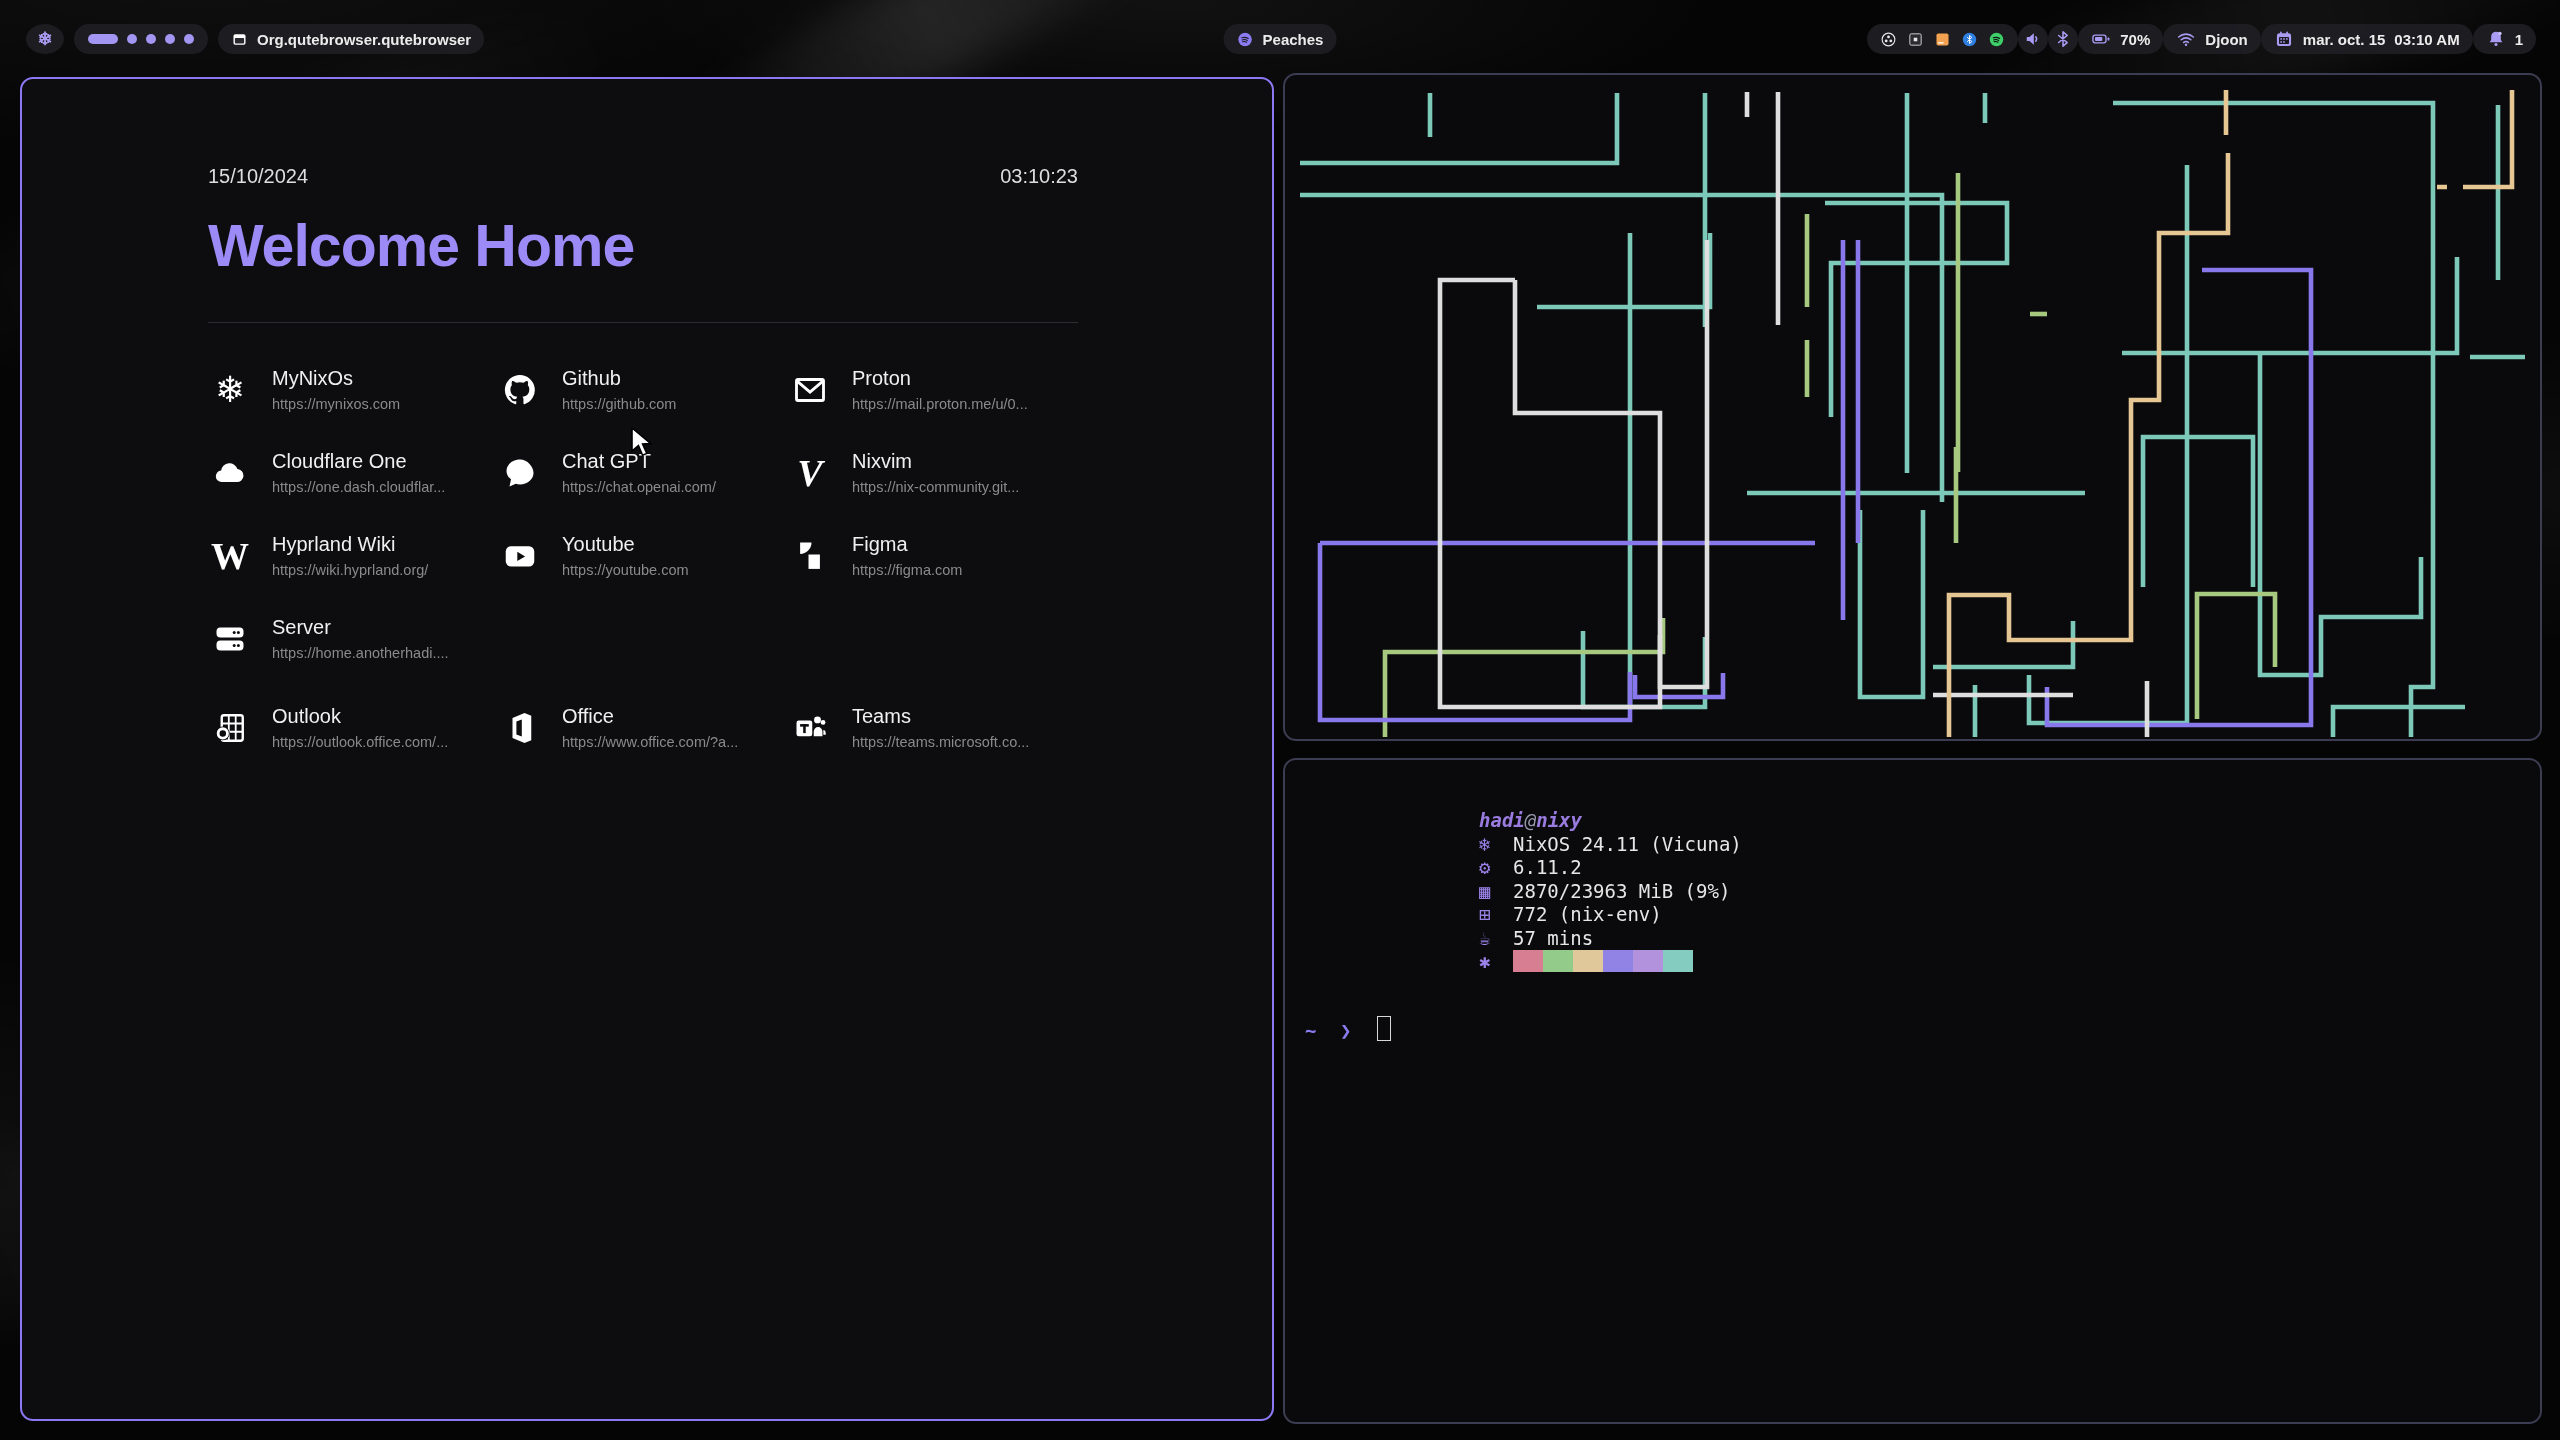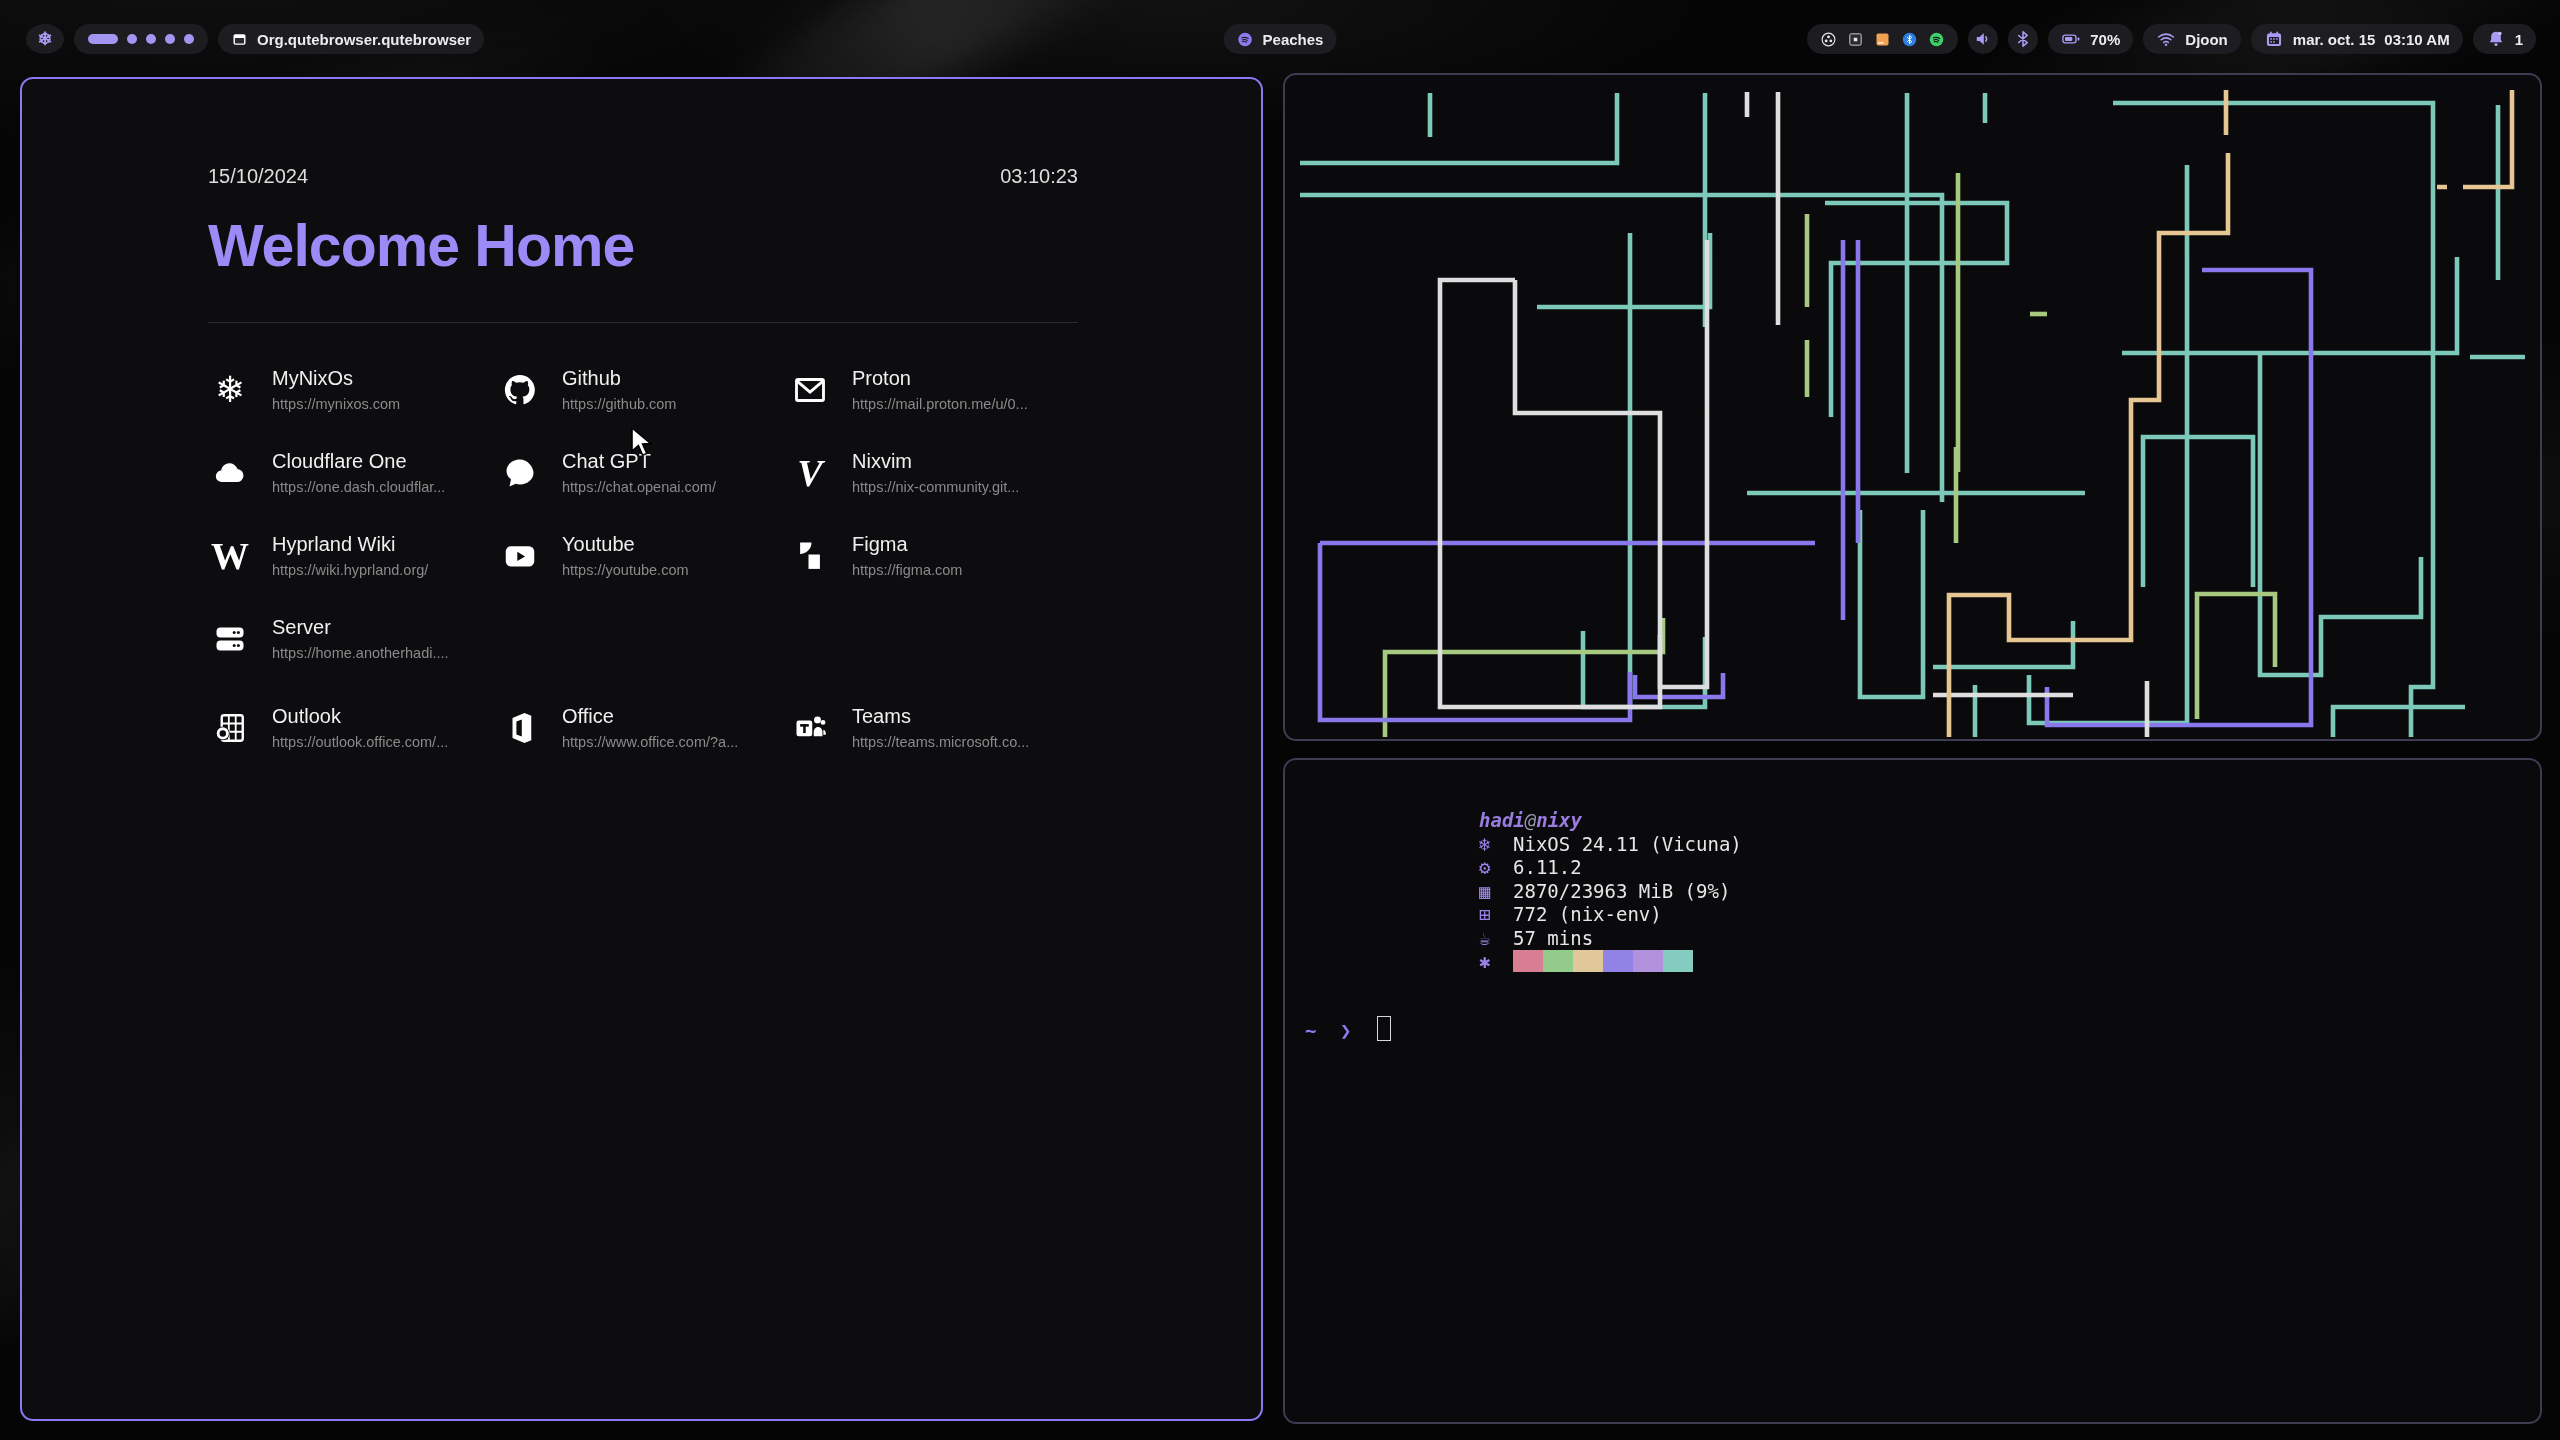--- a/index.html
+++ b/index.html
@@ -17,36 +17,36 @@
       background:linear-gradient(90deg,transparent,rgba(255,255,255,0.05),transparent);}
   .s3{left:-160px;top:1060px;width:820px;height:200px;transform:rotate(-20deg);
       background:linear-gradient(90deg,transparent,rgba(255,255,255,0.05),transparent);}
   .s4{left:1950px;top:-40px;width:700px;height:120px;transform:rotate(-14deg);
       background:linear-gradient(90deg,transparent,rgba(255,255,255,0.05),transparent);}
 
   
   .topbar{position:absolute;left:0;top:24px;right:0;height:30px;z-index:10;}
   .bar-left{position:absolute;left:26px;top:0;display:flex;gap:10px;align-items:center;}
   .bar-center{position:absolute;left:50%;transform:translateX(-50%);top:0;}
-  .bar-right{position:absolute;right:24px;top:0;display:flex;gap:10px;align-items:center;}
+  .bar-right{position:absolute;right:24px;top:0;display:flex;align-items:center;}
   .chip{height:30px;background:rgba(30,30,35,0.94);border-radius:15px;display:flex;align-items:center;
         gap:9px;padding:0 13px;color:#ececec;font-size:15px;font-weight:bold;white-space:nowrap;}
   .chip.round{width:30px;padding:0 4px;justify-content:center;border-radius:50%;}
   .nix-logo{color:#a99af2;font-size:18px;line-height:1;}
   .ws{gap:9px;padding:0 14px;}
   .ws .pill{width:30px;height:10px;border-radius:6px;background:#a395f2;}
   .ws .dot{width:10px;height:10px;border-radius:50%;background:#a395f2;}
   .icon16 svg{width:17px;height:17px;display:block;}
   .icon20 svg{width:20px;height:20px;display:block;}
   .tray-apps{gap:10px;}
   .circ-chip{width:30px;padding:0;justify-content:center;border-radius:50%;}
 
   
   .win{position:absolute;border-radius:13px;background:#0b0b0e;}
-  .win-browser{left:20px;top:77px;width:1239px;height:1340px;border:2.5px solid #8a79f2;background:#0d0d10;}
+  .win-browser{left:20px;top:77px;width:1239px;height:1340px;border:2.5px solid #8a79f2;background:#0d0d10;padding-left:11px;}
   .win-pipes{left:1283px;top:73px;width:1255px;height:664px;border:2.5px solid #3c3c52;background:#0a0a0c;overflow:hidden;}
   .win-fetch{left:1283px;top:758px;width:1255px;height:662px;border:2.5px solid #3c3c52;background:#0a0a0c;overflow:hidden;}
 
   
   .bcontent{position:absolute;left:186px;top:86px;width:870px;}
   .hdr-row{display:flex;justify-content:space-between;color:#dedede;font-size:20px;}
   .big-title{margin:24px 0 0 0;font-size:59px;font-weight:bold;color:#9c8bf7;letter-spacing:-1px;}
   .divider{margin-top:42px;border-top:1px solid #2c2c31;}
   .sec-h{margin:46px 0 0 0;font-size:27px;font-weight:bold;color:#f2f2f2;}
   .grid{margin-top:44px;display:grid;grid-template-columns:repeat(3,290px);row-gap:38px;}

